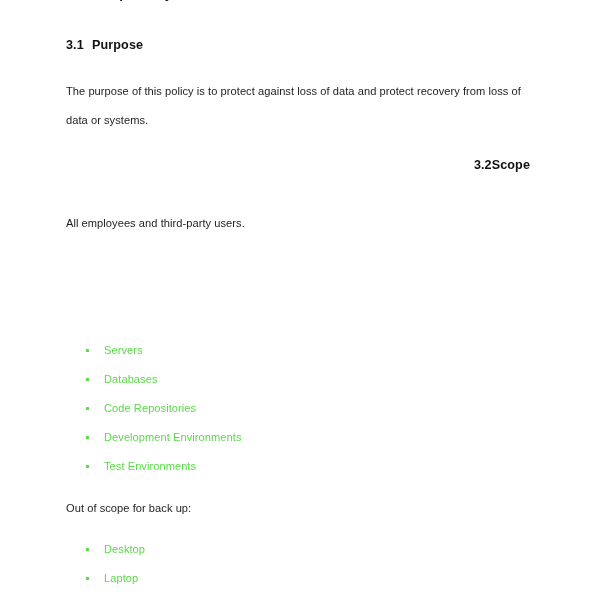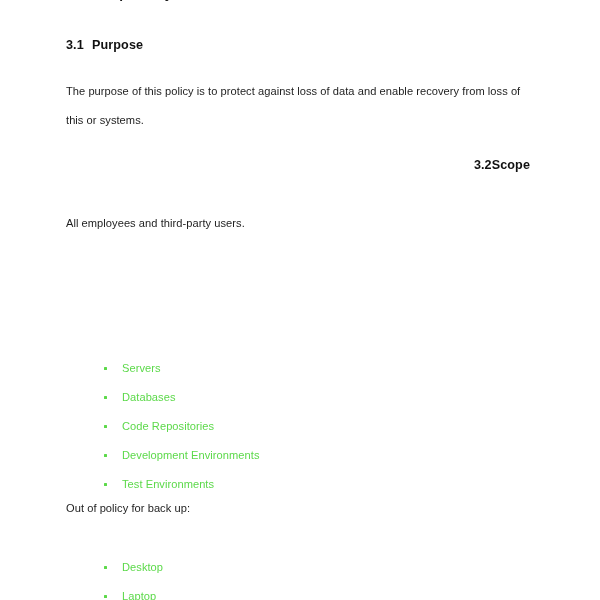--- a/index.html
+++ b/index.html
@@ -62,21 +62,21 @@
     letter-spacing: 0.05px;
   }
 
   .para.justify {
     text-align: justify;
     text-justify: inter-word;
   }
 
   .bullet-list {
     list-style: none;
-    margin: 18px;
+    margin: 0;
     padding: 0;
   }
 
   .bullet-item {
     position: relative;
     height: 29px;
     line-height: 29px;
     padding-left: 38px;
     font-size: 11.1px;
     color: #5cd94a;
@@ -103,21 +103,21 @@
 <div class="page">
 
   <div class="clipped-title">3  Backup Policy</div>
 
   <div class="blk" style="top:38px;">
     <div class="heading">
       <span class="num">3.1</span><span>Purpose</span>
     </div>
   </div>
 
-  <div class="blk para" style="top:77px;">The purpose of this policy is to protect against loss of data and enable recovery from loss of this or systems.</div>
+  <div class="blk para" style="top:77px;">The purpose of this policy is to protect against loss of data and protect recovery from loss of data or systems.</div>
 
   <div class="blk" style="top:158px;text-align:right;">
     <div class="heading">
       <span class="num">3.2</span><span>Scope</span>
     </div>
   </div>
 
   <div class="blk para" style="top:209px;">All employees and third-party users.</div>
 
 
@@ -137,21 +137,21 @@
     <li class="bullet-item">
       <span class="marker"></span>
       <span>Development Environments</span>
     </li>
     <li class="bullet-item">
       <span class="marker"></span>
       <span>Test Environments</span>
     </li>
   </ul>
 
-  <div class="blk para" style="top:494px;">Out of policy for back up:</div>
+  <div class="blk para" style="top:494px;">Out of scope for back up:</div>
 
   <ul class="bullet-list blk" style="top:535px;">
     <li class="bullet-item">
       <span class="marker"></span>
       <span>Desktop</span>
     </li>
     <li class="bullet-item">
       <span class="marker"></span>
       <span>Laptop</span>
     </li>

